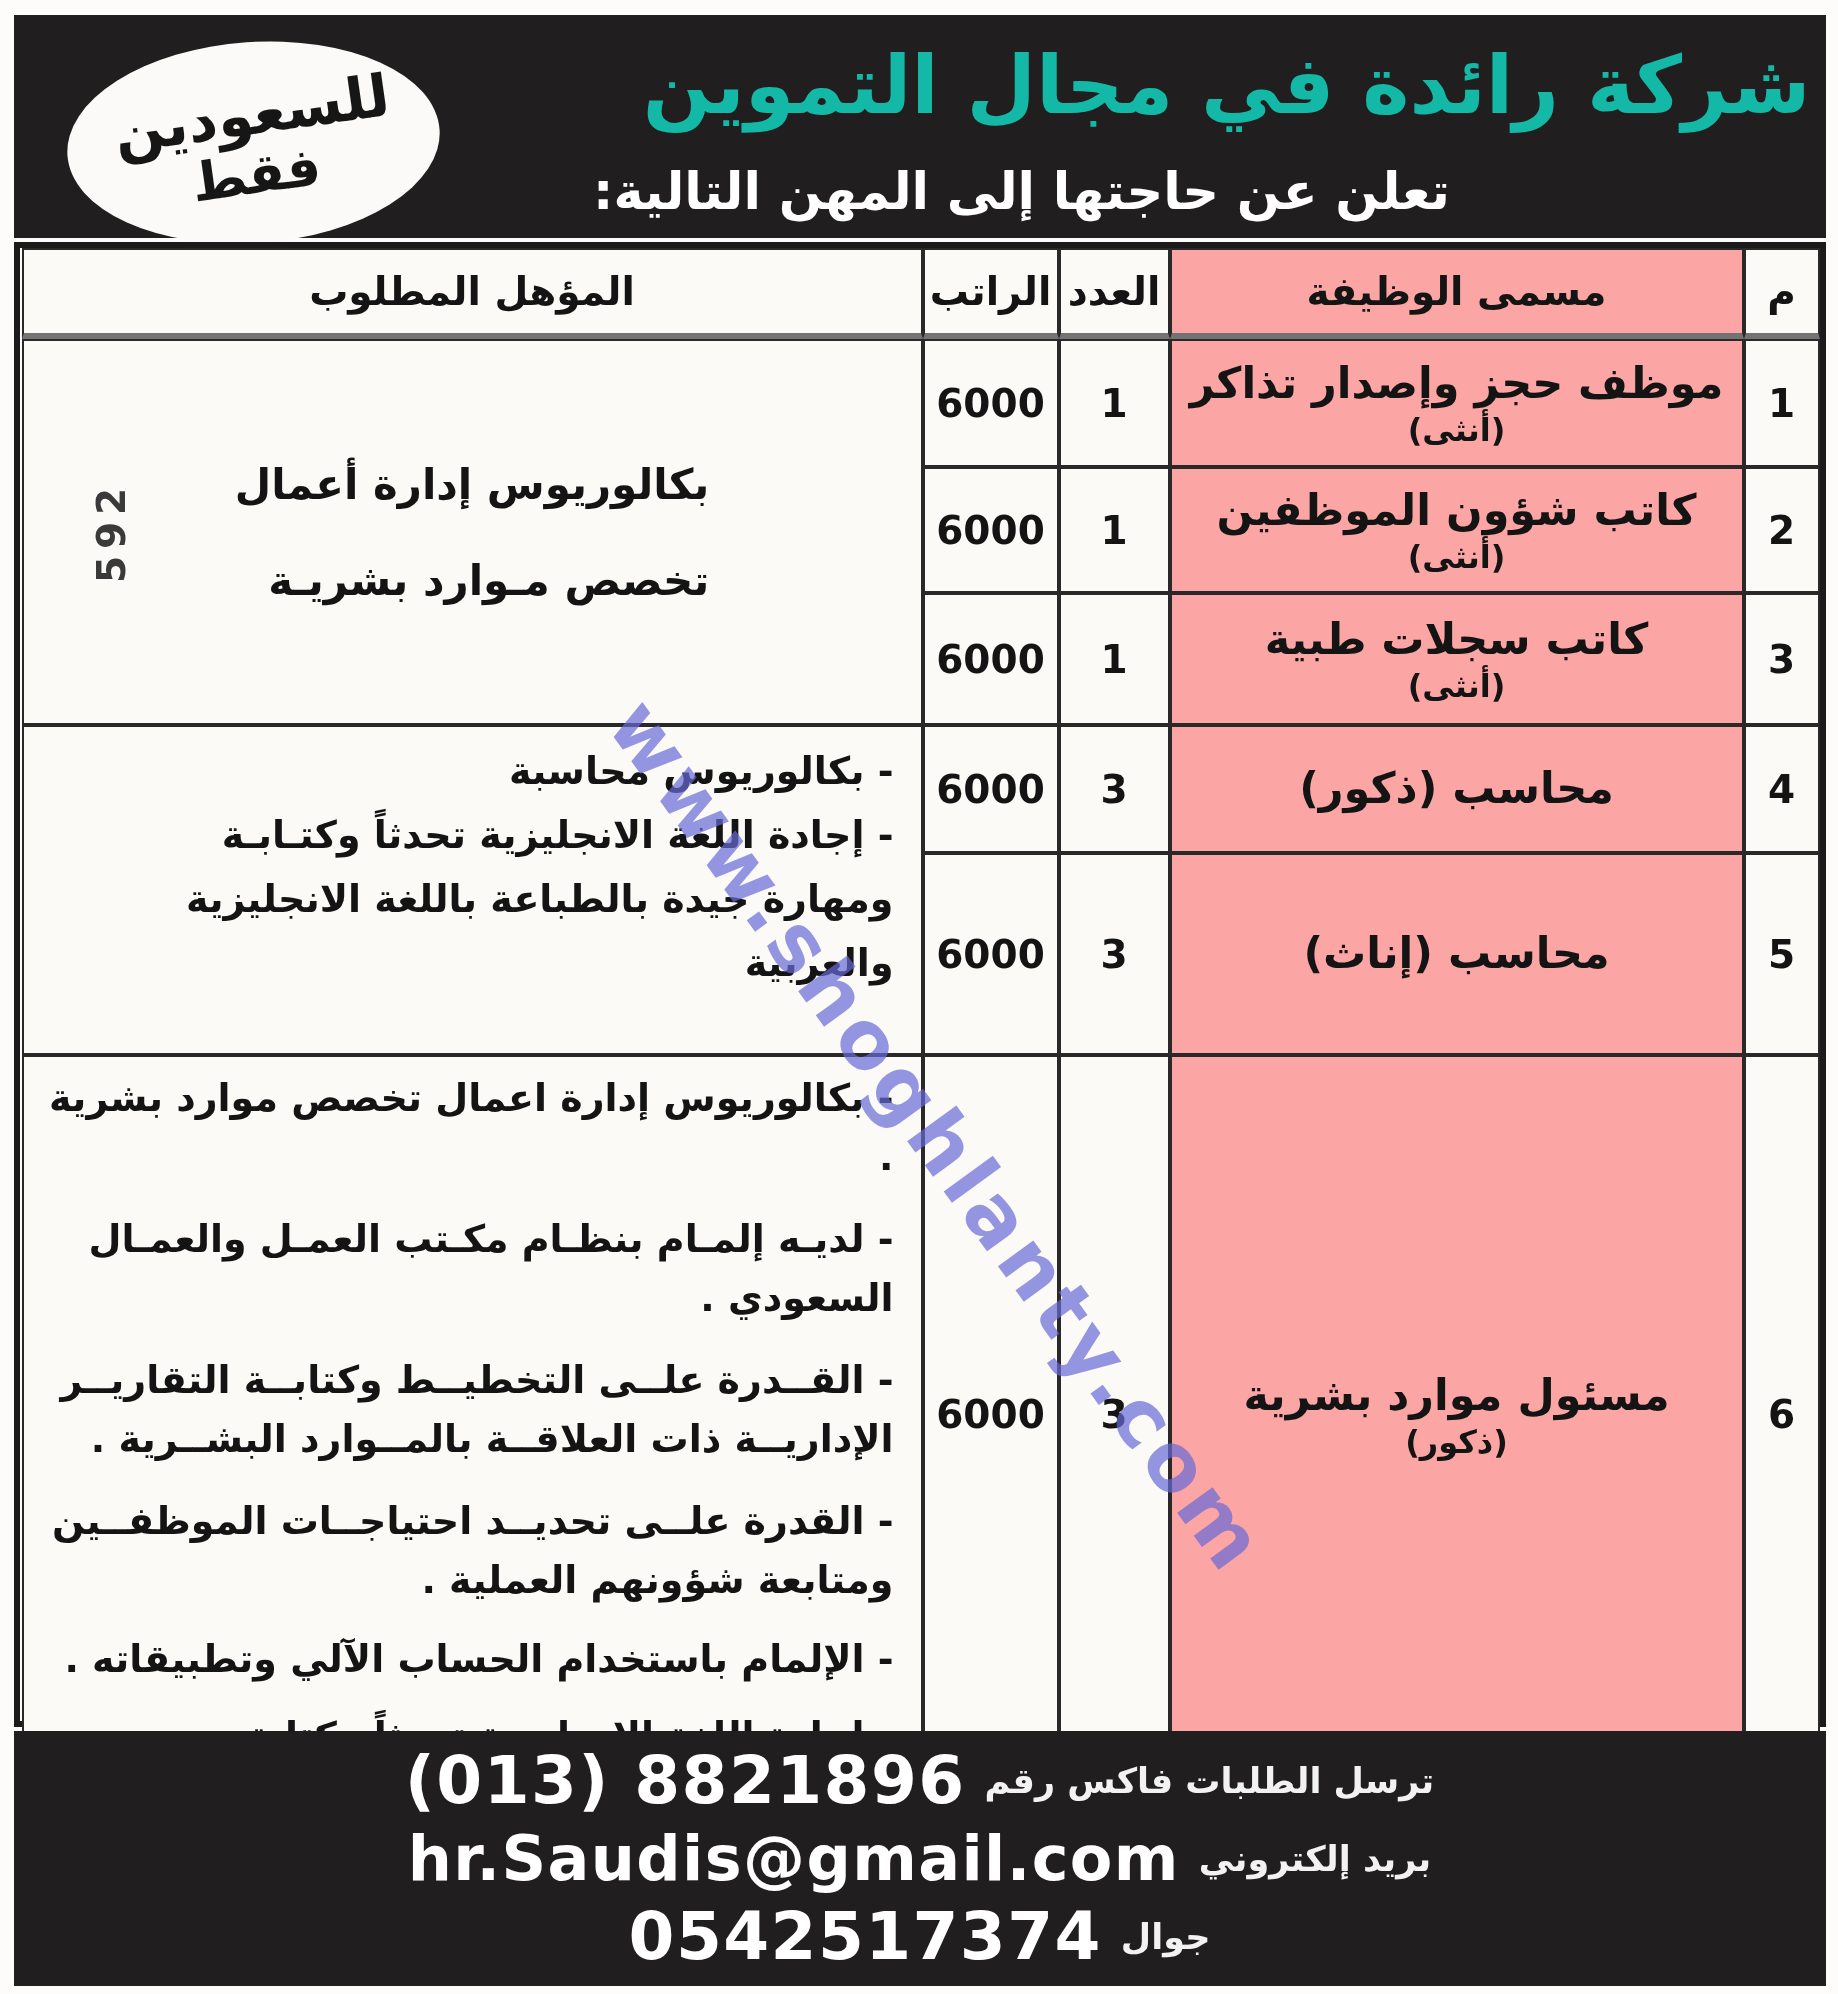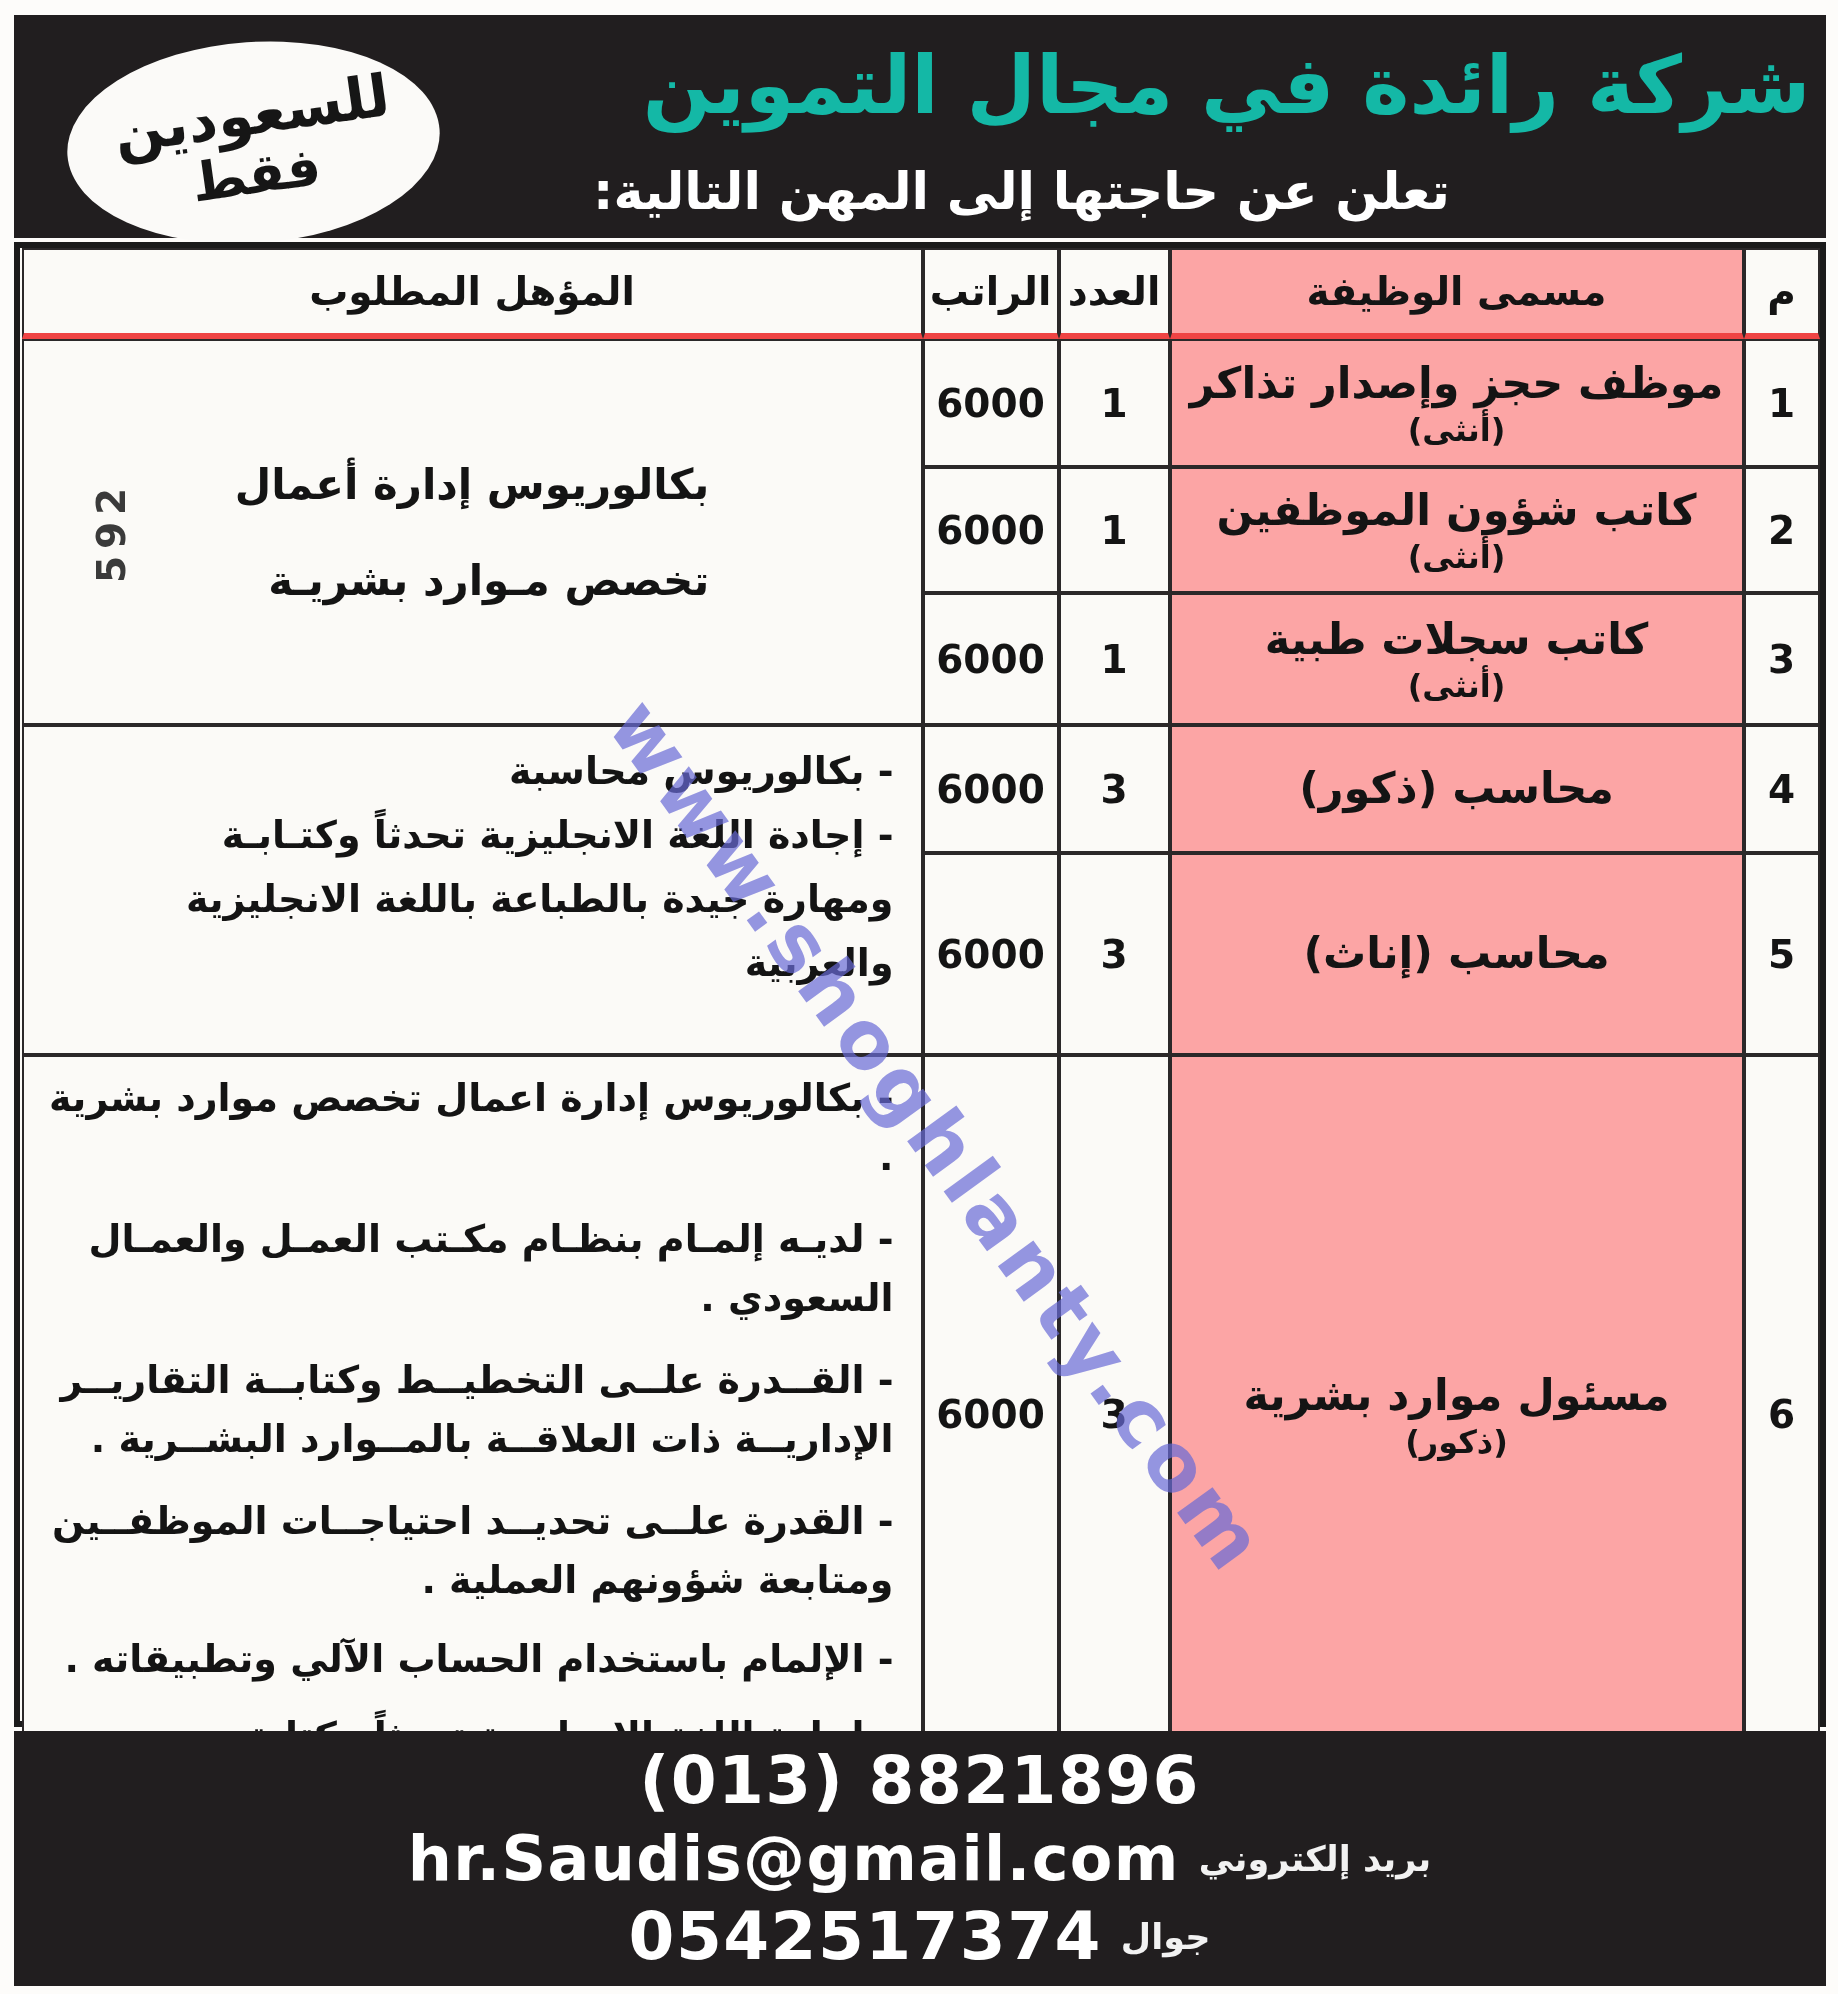--- a/index.html
+++ b/index.html
@@ -19,21 +19,21 @@
          color:#ffffff;font-size:51px;font-weight:bold;}
 
   
   .jobs-table{position:absolute;left:13.5px;top:242px;width:1812px;height:1485px;box-sizing:border-box;
          border:6.8px solid #1b1b1b;display:grid;direction:rtl;background:#fbfaf7;
          grid-template-columns:76px 574px 111px 136px 901px;
          grid-template-rows:91px 128px 126px 132px 128px 202px auto;}
   .cell{border:2px solid #2b2829;display:flex;flex-direction:column;align-items:center;justify-content:center;
         background:#fbfaf7;box-sizing:border-box;}
   .th{font-size:39px;font-weight:bold;}
-  .th-under{border-bottom:6px solid #ef4444;}
+  .th-under{border-bottom:6px solid #737373;}
   .graycol{background:#fca5a5;}
   .numcell{font-size:39px;font-weight:bold;}
   .jobmain{font-size:43px;font-weight:bold;line-height:1.25;text-align:center;direction:rtl;}
   .jobsub{font-size:32px;font-weight:bold;direction:rtl;}
   .valcell{font-size:39px;font-weight:bold;}
   .qualcenter{position:relative;}
   .qualcenter .qc-lines{display:flex;flex-direction:column;gap:47px;direction:rtl;}
   .qualcenter .qc-line{font-size:42px;font-weight:bold;direction:rtl;}
   .refnum{position:absolute;left:37px;top:50%;transform:translateY(-50%) rotate(-90deg);
           font-size:39px;font-weight:600;letter-spacing:6.8px;color:#3a3a3a;direction:ltr;}
@@ -150,20 +150,21 @@
       <div class="qline">ومتابعة شؤونهم العملية .</div>
       <div class="qline">- الإلمام باستخدام الحساب الآلي وتطبيقاته .</div>
       <div class="qline">- إجادة اللغة الإنجليزية تحدثاً وكتابة</div>
     </div>
   </div>
 
   <div class="watermark">www.shoghlanty.com</div>
 
   <div class="footer">
     <div class="f-row">
+      <span class="f-label">ترسل الطلبات فاكس رقم</span>
       <span class="f-value" dir="ltr">(013) 8821896</span>
     </div>
     <div class="f-row">
       <span class="f-label">بريد إلكتروني</span>
       <span class="f-value email" dir="ltr">hr.Saudis@gmail.com</span>
     </div>
     <div class="f-row">
       <span class="f-label">جوال</span>
       <span class="f-value" dir="ltr">0542517374</span>
     </div>

